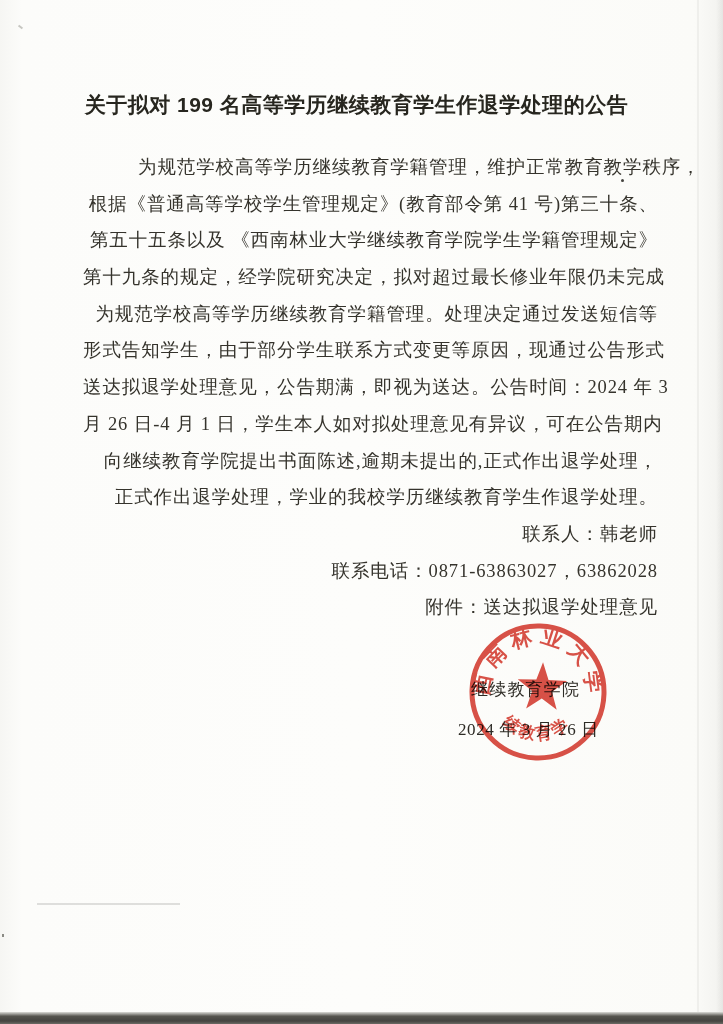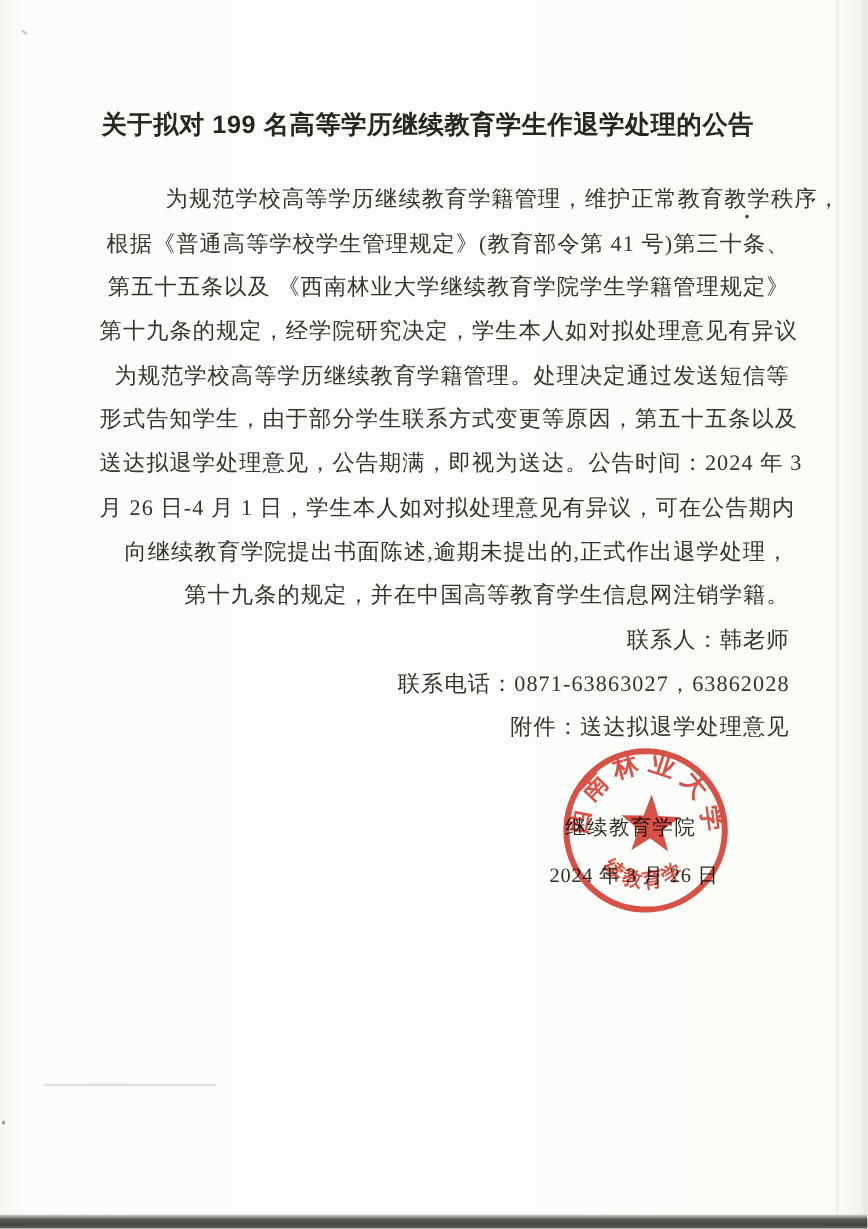--- a/index.html
+++ b/index.html
@@ -61,27 +61,27 @@
 <body>
 
 <div class="page">
 
   <h1 class="title">关于拟对 199 名高等学历继续教育学生作退学处理的公告</h1>
 
   <div class="body-block" style="color: rgb(53, 51, 44);">
       <div class="line indent">为规范学校高等学历继续教育学籍管理，维护正常教育教学秩序，</div>
       <div class="line">根据《普通高等学校学生管理规定》(教育部令第 41 号)第三十条、</div>
       <div class="line">第五十五条以及 《西南林业大学继续教育学院学生学籍管理规定》</div>
-      <div class="line">第十九条的规定，经学院研究决定，学生本人如对拟处理意见有异议</div>
+      <div class="line">第十九条的规定，经学院研究决定，拟对超过最长修业年限仍未完成</div>
       <div class="line">为规范学校高等学历继续教育学籍管理。处理决定通过发送短信等</div>
-      <div class="line">形式告知学生，由于部分学生联系方式变更等原因，第五十五条以及</div>
+      <div class="line">形式告知学生，由于部分学生联系方式变更等原因，现通过公告形式</div>
       <div class="line">送达拟退学处理意见，公告期满，即视为送达。公告时间：2024 年 3</div>
       <div class="line">月 26 日-4 月 1 日，学生本人如对拟处理意见有异议，可在公告期内</div>
       <div class="line">向继续教育学院提出书面陈述,逾期未提出的,正式作出退学处理，</div>
-      <div class="line">第十九条的规定，并在中国高等教育学生信息网注销学籍。</div>
+      <div class="line">正式作出退学处理，学业的我校学历继续教育学生作退学处理。</div>
       <div class="line indent">联系人：韩老师</div>
       <div class="line indent">联系电话：0871-63863027，63862028</div>
       <div class="line indent">附件：送达拟退学处理意见</div>
     </div>
 
   <div class="signoff-dept">继续教育学院</div>
   <div class="signoff-date">2024 年 3 月 26 日</div>
 
   <svg class="seal" viewBox="0 0 160 160" aria-hidden="true">
     <circle cx="80" cy="80" r="66" fill="none" stroke="#d8453a" stroke-width="5"></circle>

